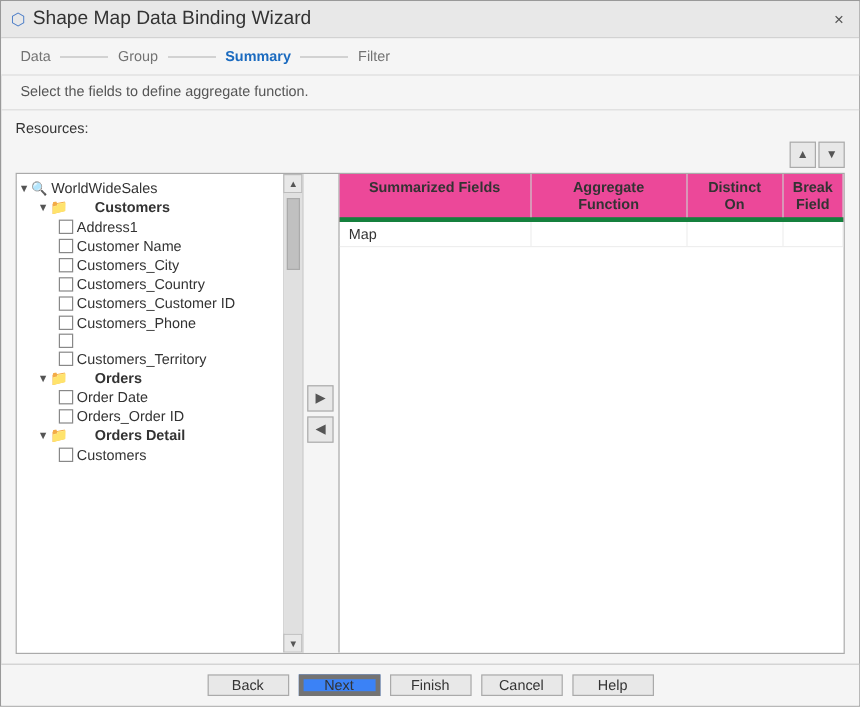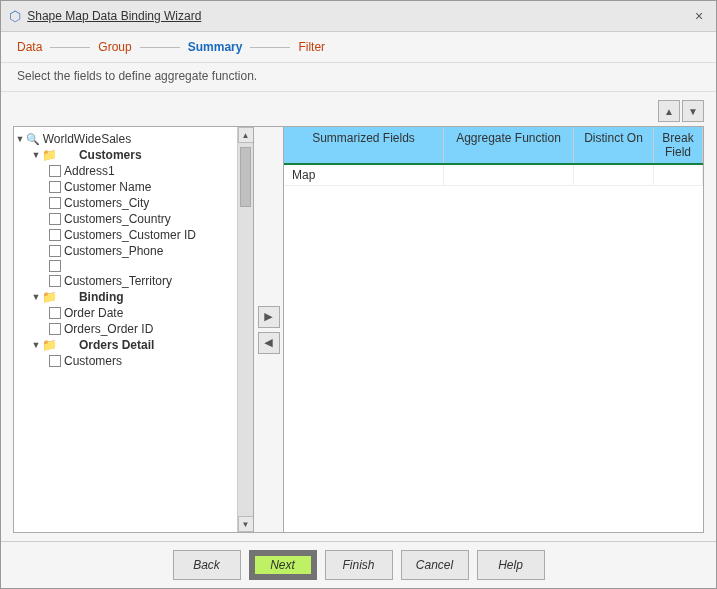--- a/index.html
+++ b/index.html
@@ -29,24 +29,23 @@
       align-items: center;
       justify-content: space-between;
       user-select: none;
     }
     .title-bar-left {
       display: flex;
       align-items: center;
       gap: 6px;
     }
     .title-text {
-      font-size: 12px;
+      font-size: 16px;
       font-weight: normal;
       color: #333;
-      text-decoration: underline;
     }
     .close-btn {
       width: 18px;
       height: 18px;
       background: none;
       border: none;
       cursor: pointer;
       font-size: 14px;
       color: #555;
       display: flex;
@@ -58,21 +57,21 @@
       align-items: center;
       padding: 8px 16px;
       background: #f5f5f5;
       border-bottom: 1px solid #ddd;
       gap: 0;
     }
     .step {
       display: flex;
       align-items: center;
       font-size: 12px;
-      color: #c2410c;
+      color: #737373;
     }
     .step.active {
       color: #1a6abf;
       font-weight: bold;
     }
     .step-divider {
       width: 40px;
       height: 1px;
       background: #bbb;
       margin: 0 8px;
@@ -183,22 +182,23 @@
     }
     .tree-label.bold { font-weight: bold; margin-left: 19px; }
     
     .right-panel {
       flex: 1;
       display: flex;
       flex-direction: column;
     }
     .table-header {
       display: flex;
-      border-bottom: 2px solid #15803d;
-      background: #7dd3fc;
+      border-bottom: 4px solid #15803d;
+      background: #ec4899;
+      font-weight: bold;
     }
     .th {
       padding: 4px 8px;
       font-size: 12px;
       color: #333;
       border-right: 1px solid #ccc;
       text-align: center;
     }
     .th-summarized { width: 160px; }
     .th-aggregate { width: 130px; }
@@ -270,35 +270,34 @@
       border-top: 1px solid #ccc;
       padding: 8px 16px;
       display: flex;
       align-items: center;
       justify-content: center;
       gap: 8px;
       background: #f5f5f5;
     }
     .btn {
       min-width: 68px;
-      height: 30px;
+      height: 18px;
       padding: 0 12px;
       border: 1px solid #aaa;
       background: #e8e8e8;
       cursor: pointer;
       font-size: 12px;
       color: #333;
       display: flex;
       align-items: center;
       justify-content: center;
-      font-style: italic;
     }
     .btn.primary {
-      border: 6px solid #737373;
-      background: #bef264;
+      border: 4px solid #737373;
+      background: #3b82f6;
     }
     .left-tree-container {
       display: flex;
       flex: 1;
       overflow: hidden;
     }
   </style>
 </head>
 <body>
 
@@ -328,20 +327,21 @@
     <div class="step">
       <span>Filter</span>
     </div>
   </div>
 
   <div class="wizard-description">
     <span>Select the fields to define aggregate function.</span>
   </div>
 
   <div class="content-area">
+    <div class="resources-label">Resources:</div>
 
     <div class="top-right-arrows">
       <button class="small-arrow-btn">▲</button>
       <button class="small-arrow-btn">▼</button>
     </div>
 
     <div class="main-panel">
 
       <div class="left-panel">
         <div class="left-tree-container">
@@ -414,21 +414,21 @@
               <div class="tree-indent"></div>
               <div class="tree-indent"></div>
               <div class="tree-checkbox"></div>
               <span class="tree-label">Customers_Territory</span>
             </div>
 
             <div class="tree-item">
               <div class="tree-indent"></div>
               <div class="tree-toggle">▼</div>
               <span style="color:#f0c060; margin-right:3px;">📁</span>
-              <span class="tree-label bold">Binding</span>
+              <span class="tree-label bold">Orders</span>
             </div>
 
             <div class="tree-item">
               <div class="tree-indent"></div>
               <div class="tree-indent"></div>
               <div class="tree-checkbox"></div>
               <span class="tree-label">Order Date</span>
             </div>
 
             <div class="tree-item">

